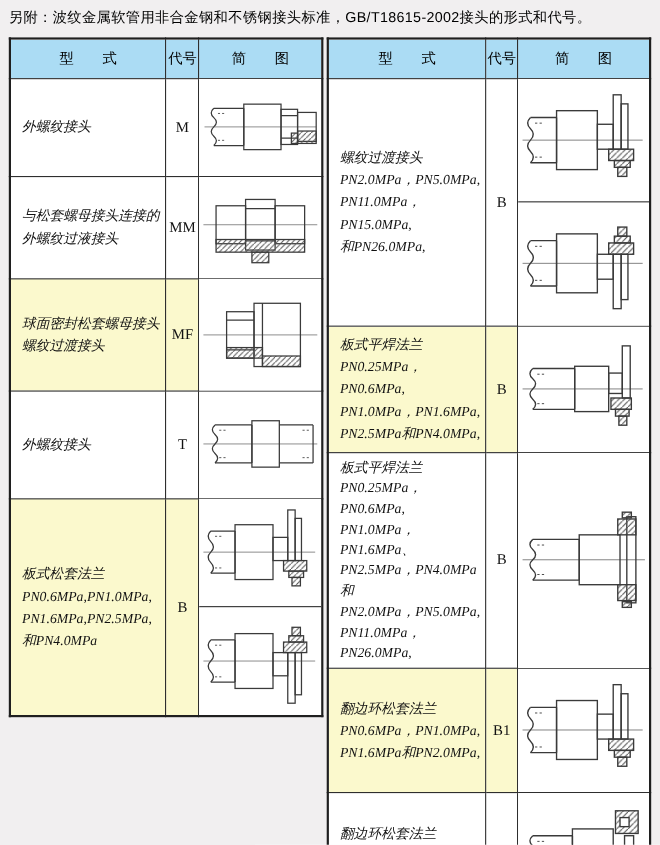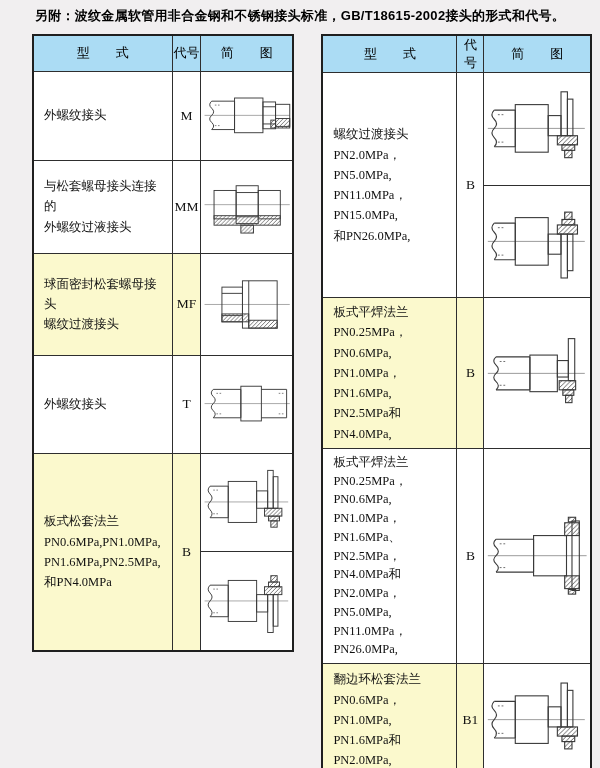--- a/index.html
+++ b/index.html
@@ -9,42 +9,42 @@
   *{box-sizing:border-box;}
   html,body{margin:0;padding:0;}
   body{
     width:600px;height:768px;overflow:hidden;
     background:var(--page-bg);
     font-family:"Liberation Sans","DejaVu Sans",sans-serif;
     color:#000;
   }
   .page{padding:5px 8px 0 8px;}
   .title{
-    font-size:13px;font-weight:bold;letter-spacing:0.3px;
-    margin:2px 0 9px 0;white-space:nowrap;text-align:center;
+    font-size:13px;font-weight:normal;letter-spacing:0.3px;
+    margin:2px 0 9px 0;white-space:nowrap;
   }
   .tables{display:flex;gap:3px;align-items:flex-start;}
   table{
     border-collapse:collapse;table-layout:fixed;
     border:2px solid var(--outer);
     background:var(--cell-bg);
-    margin-left:24px;
   }
   th,td{border:1px solid var(--border);padding:0;overflow:hidden;background:var(--cell-bg);}
   th{
     background:var(--header-bg);
     font-weight:normal;font-size:13px;height:36px;
     font-family:"Liberation Sans","DejaVu Sans",sans-serif;
   }
   .type-cell{
     vertical-align:middle;text-align:left;
     padding:4px 4px 4px 10px;
     font-family:"Liberation Serif","DejaVu Serif",serif;
     font-size:12.5px;line-height:1.62;color:#111;
     white-space:pre-line;
+    font-style:italic;
   }
   .code-cell{
     vertical-align:middle;text-align:center;
     font-family:"Liberation Serif","DejaVu Serif",serif;
     font-size:13.5px;color:#111;
   }
   tr.hl .type-cell, tr.hl .code-cell{background:var(--highlight-bg);}
   .diagram-cell{position:relative;}
   .dstack{position:absolute;inset:0;display:flex;flex-direction:column;}
   .dhalf{flex:1;display:flex;align-items:center;justify-content:center;min-height:0;}

